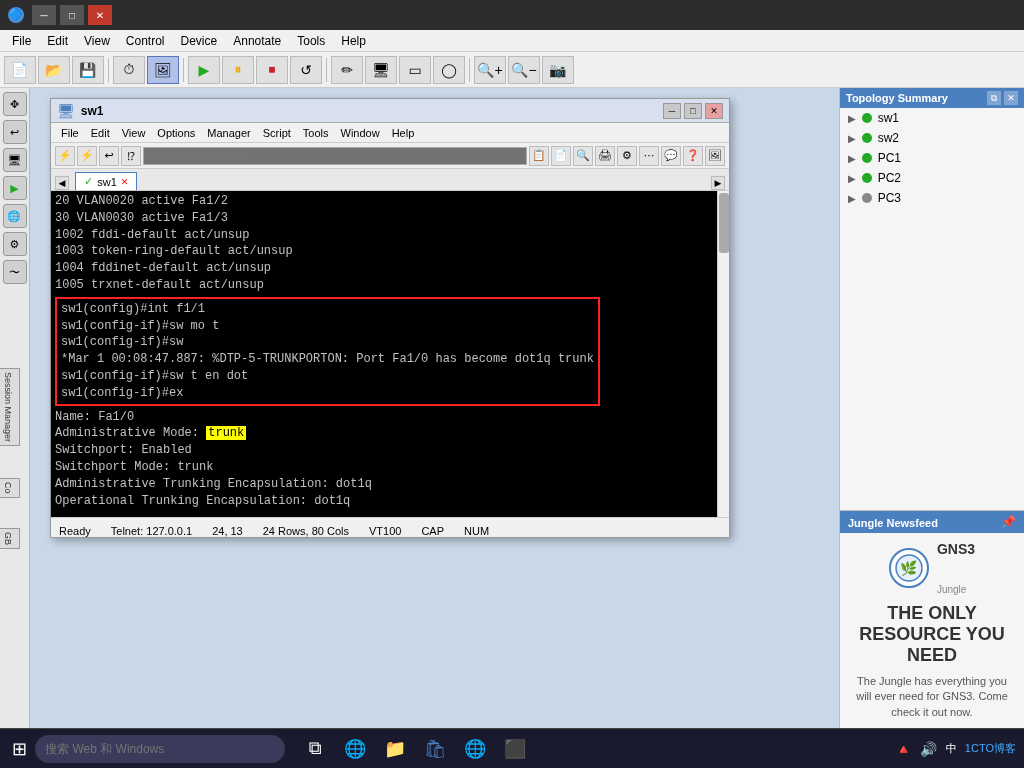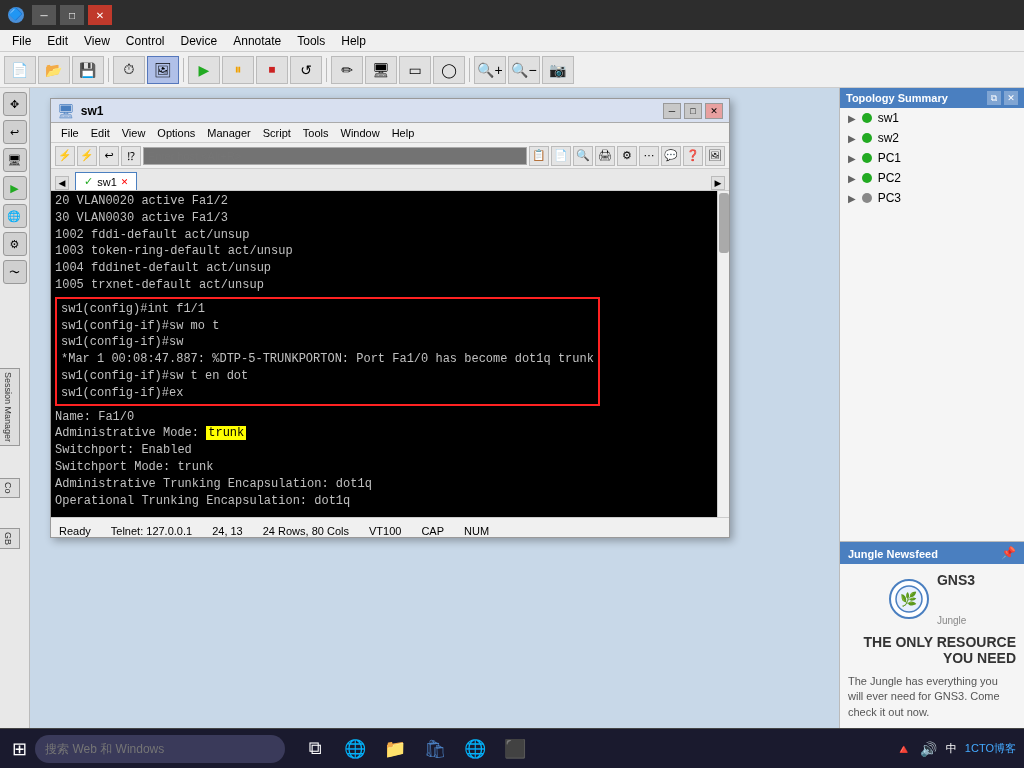--- a/index.html
+++ b/index.html
@@ -611,22 +611,22 @@
             <svg width="28" height="28" viewBox="0 0 28 28">
               <circle cx="14" cy="14" r="13" fill="#e8f0fe" stroke="#4a7fc0" stroke-width="1.5"></circle>
               <text x="14" y="19" text-anchor="middle" font-size="14" fill="#4a7fc0">🌿</text>
             </svg>
           </div>
           <div>
             <div style="font-size:14px; font-weight:bold; color:#333;">GNS3</div>
             <div style="font-size:10px; color:#888;margin-top:27px;">Jungle</div>
           </div>
         </div>
-        <div style="font-size:14px; font-weight:bold; color:#333; text-align:right;">THE ONLY RESOURCE YOU NEED</div>
-        <div style="font-size:11px; color:#555; line-height:1.4;">The Jungle has everything you will ever need for GNS3. Come check it out now.</div>
+        <div style="font-size:18px; font-weight:bold; color:#333; text-align:center;">THE ONLY RESOURCE YOU NEED</div>
+        <div style="font-size:11px; color:#555; text-align:center; line-height:1.4;">The Jungle has everything you will ever need for GNS3. Come check it out now.</div>
       </div>
     </div>
   </div>
 
 </div>
 
 <div class="taskbar">
   <button class="taskbar-start">⊞</button>
   <input class="taskbar-search" type="text" placeholder="搜索 Web 和 Windows" style="">
   <div class="taskbar-apps">

